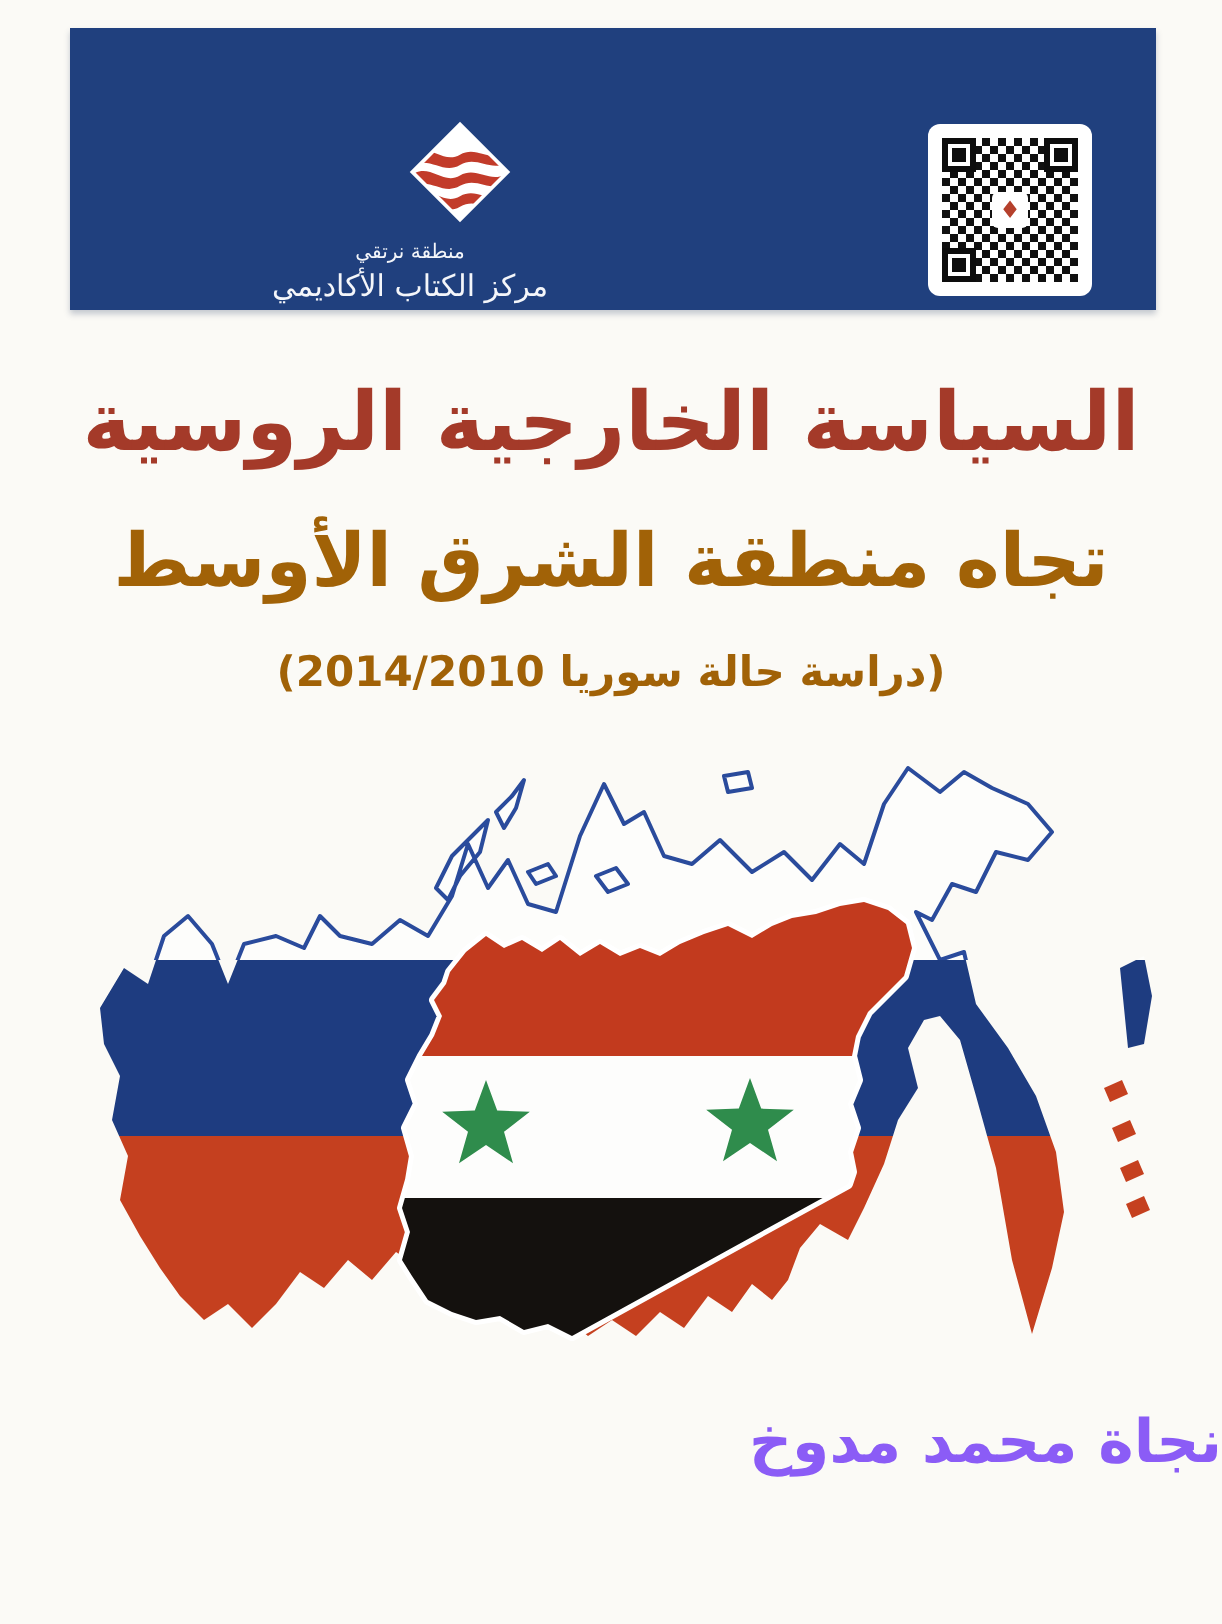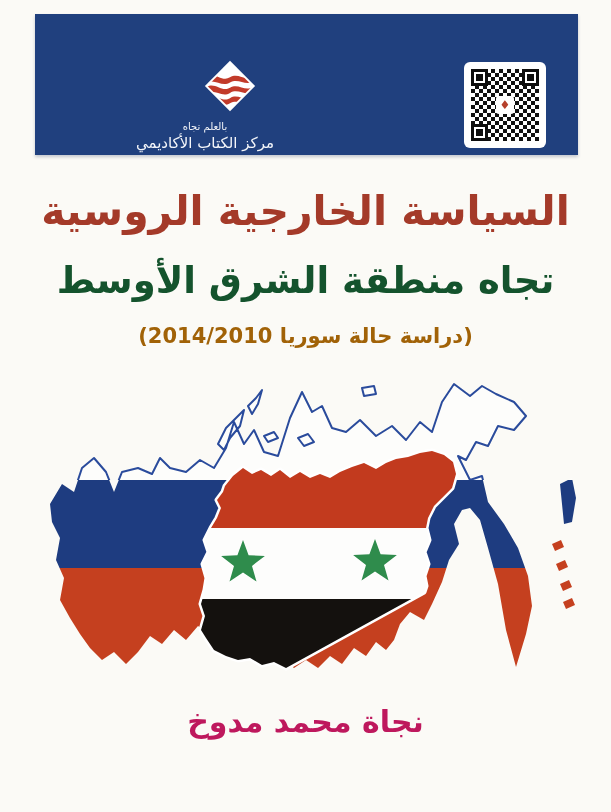--- a/index.html
+++ b/index.html
@@ -69,36 +69,36 @@
                 <path d="M30,4 L56,30 L30,56 L4,30 Z"></path>
               </clipPath>
             </defs>
           <g clip-path="url(#dia)">
             <path d="M2,20 C12,12 20,26 30,20 C40,14 48,26 58,18 L58,24 C48,31 40,20 30,26 C20,32 12,20 2,27 Z" fill="#c23b2a"></path>
             <path d="M2,32 C12,24 20,38 30,32 C40,26 48,38 58,30 L58,36 C48,43 40,32 30,38 C20,44 12,32 2,39 Z" fill="#c23b2a"></path>
             <path d="M2,44 C12,36 20,50 30,44 C40,38 48,50 58,42 L58,48 C48,55 40,44 30,50 C20,56 12,44 2,51 Z" fill="#c23b2a"></path>
           </g>
         </svg>
       </span>
-      <div class="tagline" dir="rtl">بالعلم تجاه</div>
+      <div class="tagline" dir="rtl">منطقة نرتقي</div>
       <div class="publisher" dir="rtl">مركز الكتاب الأكاديمي</div>
     </div>
 
     <div class="qr" style="left:429px;top:48px;">
       <div class="qr-pattern">
         <span class="finder tl"></span>
         <span class="finder tr"></span>
         <span class="finder bl"></span>
         <span class="qr-center">♦</span>
       </div>
     </div>
   </div>
 
   <div class="t title1" style="color: rgb(164, 58, 41);">السياسة الخارجية الروسية</div>
-  <div class="t title2" style="color: #14532d;">تجاه منطقة الشرق الأوسط</div>
+  <div class="t title2" style="color: #a16207;">تجاه منطقة الشرق الأوسط</div>
   <div class="t subtitle" style="color: #a16207;">(دراسة حالة سوريا 2014/2010)</div>
 
   <svg class="map" viewBox="0 0 562 335" aria-hidden="true">
     <defs>
       <clipPath id="ruClip">
         <path d="M22,132 L34,112 L46,120 L54,96 L66,86 L78,100 L86,120 L94,100 L110,96 L124,102 L132,86 L142,96 L158,100 L172,88 L186,96
           L198,76 L206,50 L216,72 L226,58 L236,80 L250,84 L262,46 L274,20 L284,40 L294,34 L304,56
           L318,60 L332,48 L348,64 L364,54 L378,68 L392,50 L404,60 L414,30 L426,12 L442,24 L454,14 L468,22 L486,30 L498,44
           L486,58 L470,54 L460,74 L448,70 L438,88 L430,84 L442,108 L454,104 L460,130
           L476,152 L490,176 L500,204 L504,234 L498,262 L488,295 L478,258 L470,212 L460,176 L452,148 L442,136
@@ -154,14 +154,14 @@
 
     <g clip-path="url(#syClip)">
       <rect x="160" y="60" width="280" height="96" fill="#c23a1e"></rect>
       <rect x="160" y="156" width="280" height="71" fill="#fdfdfc"></rect>
       <rect x="160" y="227" width="280" height="80" fill="#14110e"></rect>
       <path transform="translate(215,191)" d="M0,-23 L5.6,-7.7 L21.9,-7.1 L9,2.9 L13.5,18.6 L0,9.5 L-13.5,18.6 L-9,2.9 L-21.9,-7.1 L-5.6,-7.7 Z" fill="#2f8c4c"></path>
       <path transform="translate(347,190)" d="M0,-23 L5.6,-7.7 L21.9,-7.1 L9,2.9 L13.5,18.6 L0,9.5 L-13.5,18.6 L-9,2.9 L-21.9,-7.1 L-5.6,-7.7 Z" fill="#2f8c4c"></path>
     </g>
   </svg>
 
-  <div class="t author" style="color: #be185d;">نجاة محمد مدوخ</div>
+  <div class="t author" style="color: #8b5cf6; text-align: right;">نجاة محمد مدوخ</div>
 </div>
 
 </body></html>

